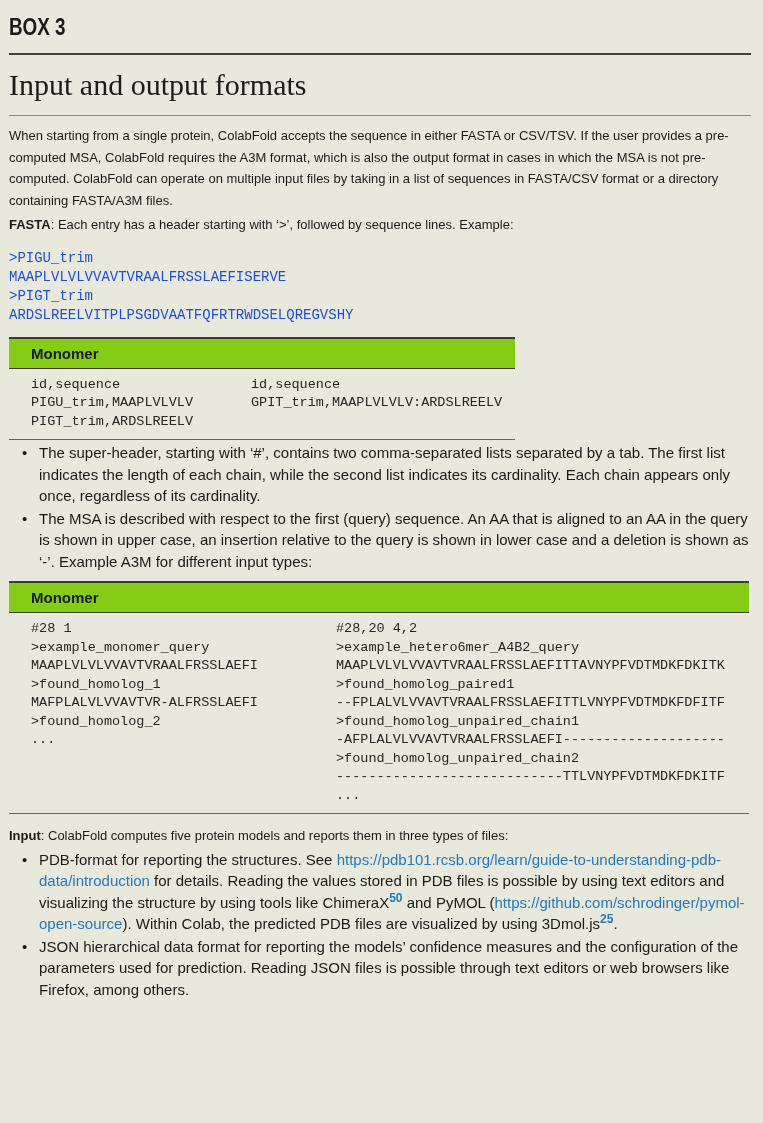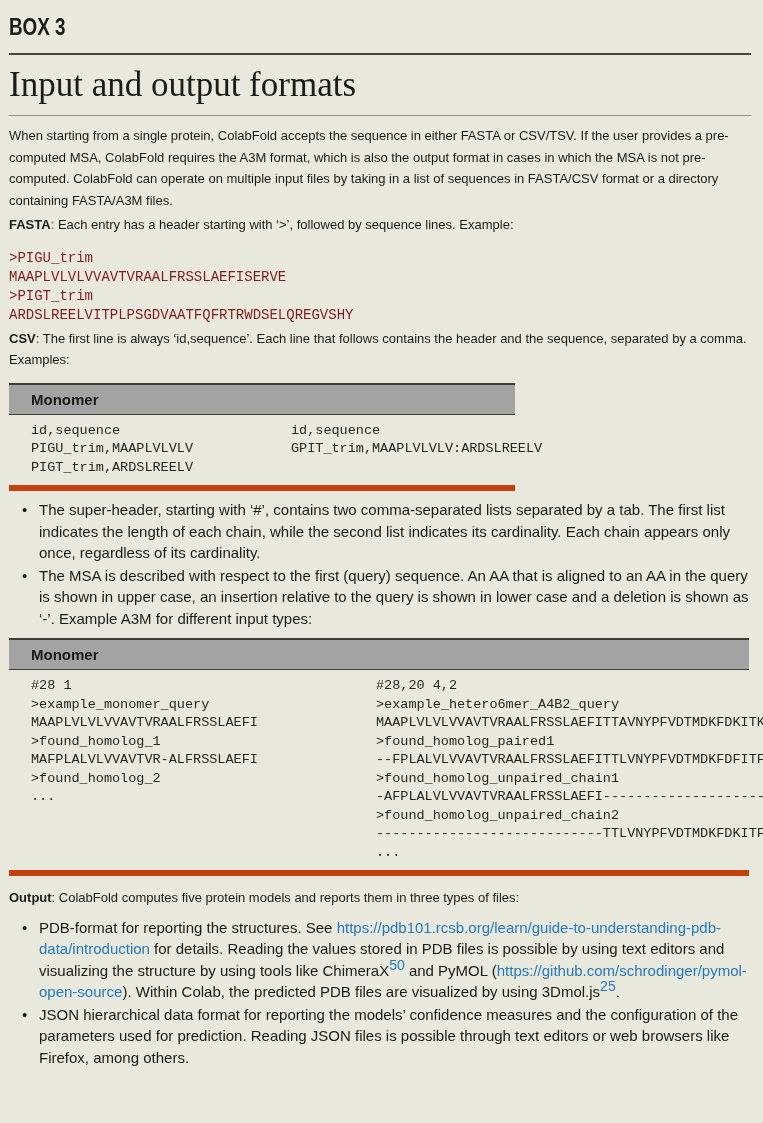--- a/index.html
+++ b/index.html
@@ -20,98 +20,97 @@
     transform:scaleX(.82);
     transform-origin:left center;
     display:inline-block;
     margin-top:2px;
   }
   .rule-dark { border:none; border-top:2px solid #44443e; margin-top:12px; }
   .rule-mid  { border:none; border-top:1px solid #8f8f86; }
   .box-title {
     font-family:"Liberation Serif", serif;
     font-weight:500;
-    font-size:35px;
+    font-size:30px;
     line-height:38px;
     margin-top:11px;
     margin-bottom:11px;
   }
 
   p.body-text { font-size:13px; line-height:21.5px; margin-top:9px; }
   p.term-para { margin-top:3px; }
   .term { font-weight:bold; }
 
   pre.codeblock {
     font-family:"Liberation Mono","DejaVu Sans Mono",monospace;
     font-size:14px;
     line-height:19px;
     white-space:pre;
-    color:#7f1d1d;
+    color:#1d4ed8;
     margin-top:13px;
   }
 
   .mini-table { margin-top:12px; }
   .mini-table.narrow { width:506px; }
   .mini-table.wide { width:740px; }
   .mt-header {
     display:grid;
     border-top:2px solid #3c3c36;
     border-bottom:1px solid #3c3c36;
-    background:#a3a3a3;
+    background:#84cc16;
   }
   .mini-table.narrow .mt-header, .mini-table.narrow .mt-body { grid-template-columns:220px 1fr; }
   .mini-table.wide .mt-header, .mini-table.wide .mt-body { grid-template-columns:305px 1fr; }
   .mt-header > div {
     font-size:15px; font-weight:bold;
     padding:5px 4px 5px 22px;
     line-height:19px;
   }
-  .mt-body { display:grid; border-bottom:6px solid #c2410c;gap:40px; }
+  .mt-body { display:grid; border-bottom:1px solid #c2410c; }
   .mt-body pre {
     font-family:"Liberation Mono","DejaVu Sans Mono",monospace;
     font-size:13.5px;
     line-height:18.5px;
     white-space:pre;
     color:#262622;
     padding:7px 0 8px 22px;
   }
 
-  ul.bullets { list-style:none; margin-top:8px; }
+  ul.bullets { list-style:none; margin-top:2px; }
   ul.bullets li {
     font-size:15px; line-height:21.5px;
     padding-left:30px; position:relative;
     margin-top:1px;
   }
   ul.bullets li::before {
     content:"•";
     position:absolute; left:13px; top:0;
   }
   a.link { color:#2579bc; text-decoration:none; cursor:pointer; }
-  sup.ref { color:#2579bc; font-size:14px; line-height:0; vertical-align:super; }
+  sup.ref { color:#2579bc; font-size:12px; line-height:0; vertical-align:super;font-weight:bold; }
 </style>
 </head>
 <body>
 
 <div class="content">
 
   <div class="kicker">BOX 3</div>
   <hr class="rule-dark">
   <h1 class="box-title">Input and output formats</h1>
   <hr class="rule-mid">
 
   <p class="body-text">When starting from a single protein, ColabFold accepts the sequence in either FASTA or CSV/TSV. If the user provides a pre-computed MSA, ColabFold requires the A3M format, which is also the output format in cases in which the MSA is not pre-computed. ColabFold can operate on multiple input files by taking in a list of sequences in FASTA/CSV format or a directory containing FASTA/A3M files.</p>
 
   <p class="body-text term-para"><span class="term">FASTA</span><span>: Each entry has a header starting with ‘&gt;’, followed by sequence lines. Example:</span></p>
 
   <pre class="codeblock">&gt;PIGU_trim
 MAAPLVLVLVVAVTVRAALFRSSLAEFISERVE
 &gt;PIGT_trim
 ARDSLREELVITPLPSGDVAATFQFRTRWDSELQREGVSHY</pre>
 
-  <p class="body-text term-para"><span class="term">CSV</span><span>: The first line is always ‘id,sequence’. Each line that follows contains the header and the sequence, separated by a comma. Examples:</span></p>
 
   <div class="mini-table narrow">
     <div class="mt-header">
       <div>Monomer</div>
     </div>
     <div class="mt-body">
       <pre>id,sequence
 PIGU_trim,MAAPLVLVLV
 PIGT_trim,ARDSLREELV</pre>
       <pre>id,sequence
@@ -143,21 +142,21 @@
 &gt;found_homolog_paired1
 --FPLALVLVVAVTVRAALFRSSLAEFITTLVNYPFVDTMDKFDFITF
 &gt;found_homolog_unpaired_chain1
 -AFPLALVLVVAVTVRAALFRSSLAEFI--------------------
 &gt;found_homolog_unpaired_chain2
 ----------------------------TTLVNYPFVDTMDKFDKITF
 ...</pre>
     </div>
   </div>
 
-  <p class="body-text" style="margin-top:11px;"><span class="term">Output</span><span>: ColabFold computes five protein models and reports them in three types of files:</span></p>
+  <p class="body-text" style="margin-top:11px;"><span class="term">Input</span><span>: ColabFold computes five protein models and reports them in three types of files:</span></p>
 
   <ul class="bullets">
     <li><span>PDB-format for reporting the structures. See </span><a class="link">https://pdb101.rcsb.org/learn/guide-to-understanding-pdb-data/introduction</a><span> for details. Reading the values stored in PDB files is possible by using text editors and visualizing the structure by using tools like ChimeraX</span><sup class="ref">50</sup><span> and PyMOL (</span><a class="link">https://github.com/schrodinger/pymol-open-source</a><span>). Within Colab, the predicted PDB files are visualized by using 3Dmol.js</span><sup class="ref">25</sup><span>.</span></li>
     <li>JSON hierarchical data format for reporting the models’ confidence measures and the configuration of the parameters used for prediction. Reading JSON files is possible through text editors or web browsers like Firefox, among others.</li>
 
   </ul>
 
 </div>
 
 </body></html>

